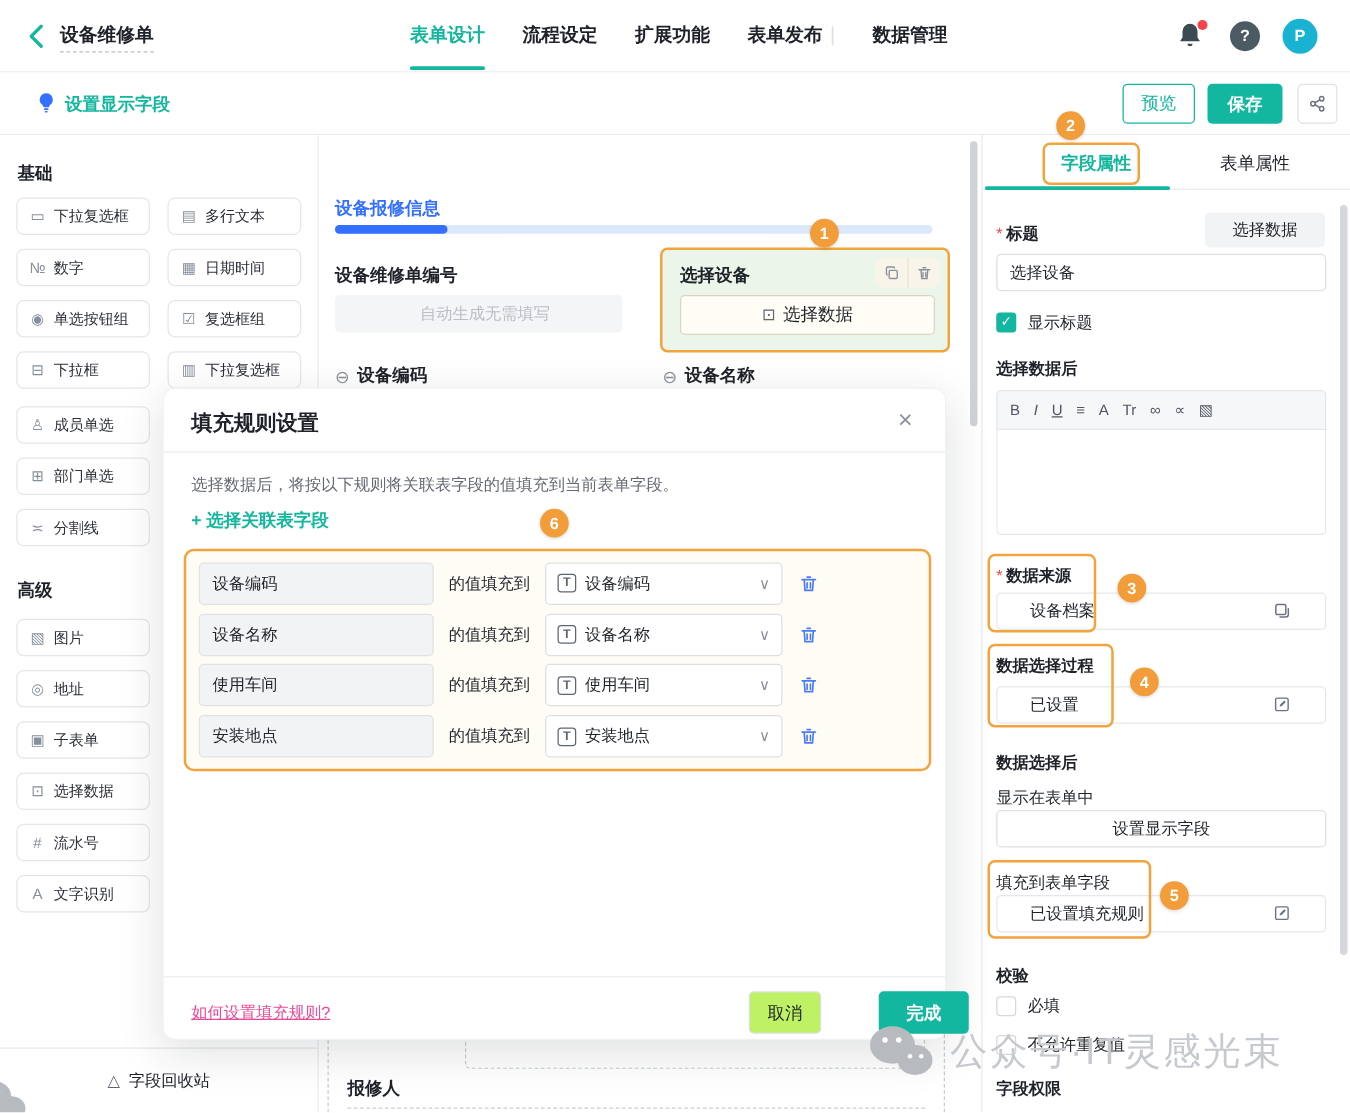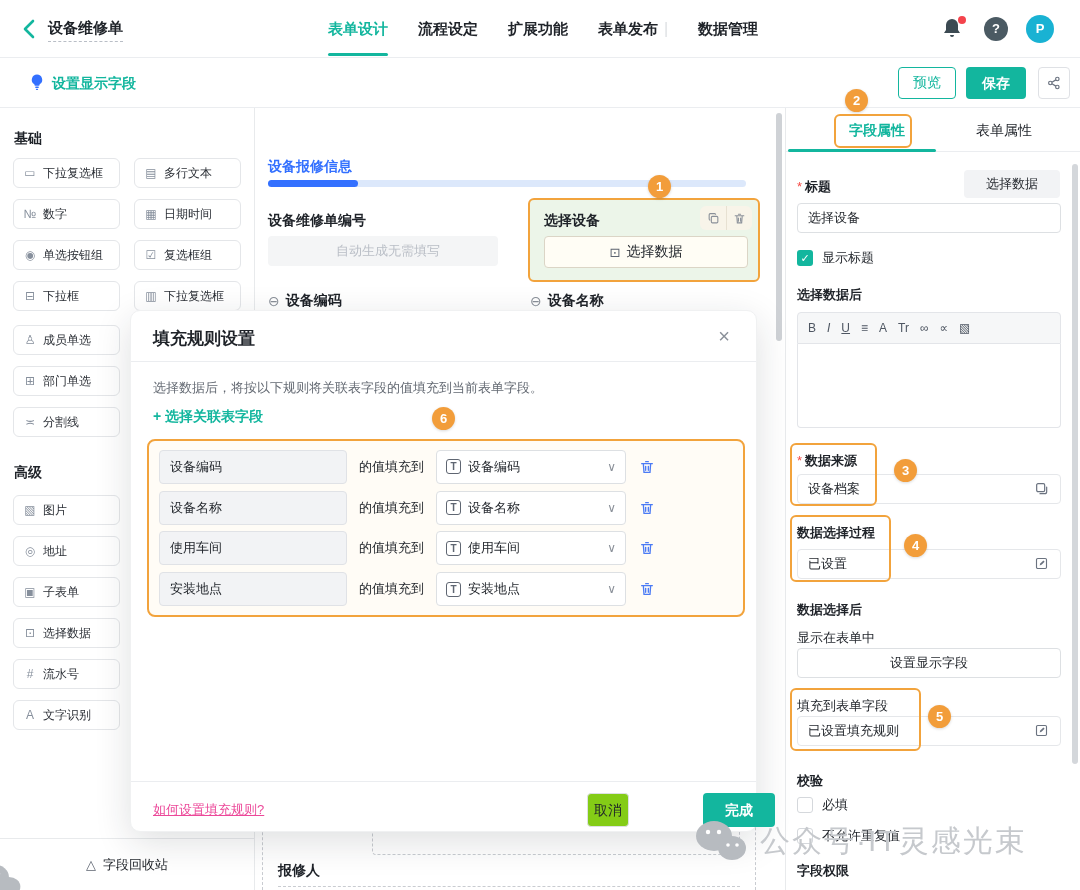--- a/index.html
+++ b/index.html
@@ -71,21 +71,21 @@
   .ptab { position:absolute; top:0; height:44px; line-height:44px; font-size:14px; cursor:pointer; }
   .ptab-active { left:63px; color:#13b69e; font-weight:700; }
   .ptab-idle { left:190px; color:#1f2329; }
   .ptab-underline { position:absolute; left:2px; top:41px; width:148px; height:3px; background:#13b69e; border-radius:2px; }
   .panel-scrollbar { position:absolute; left:286px; top:56px; width:6px; height:600px; background:#d4d7db; border-radius:3px; }
   .plabel { position:absolute; left:11px; font-size:13px; }
   .plabel b { font-weight:700; }
   .req { color:#f54a45; margin-right:3px; }
   .p-action-btn { position:absolute; left:178px; top:62px; width:96px; height:28px; background:#f2f3f5; border-radius:4px; text-align:center; line-height:28px; font-size:13px; cursor:pointer; }
   .p-input { position:absolute; left:11px; width:264px; height:30px; border:1px solid #dde0e3; border-radius:4px; line-height:28px; padding-left:10px; font-size:13px; background:#fff; }
-  .p-row { position:absolute; left:11px; width:264px; height:30px; border:1px solid #e5e7ea; border-radius:4px; display:flex; align-items:center; padding:0 10px; font-size:13px; background:#fff; cursor:pointer; }
+  .p-row { position:absolute; left:11px; width:264px; height:30px; border:1px solid #e5e7ea; border-radius:4px; display:flex; align-items:center; padding:0 26px; font-size:13px; background:#fff; cursor:pointer; }
   .p-row .grow { flex:1; }
   .p-row .rico { color:#6b7380; width:16px; height:16px; }
   .cb-row { position:absolute; left:11px; display:flex; align-items:center; gap:9px; font-size:13px; cursor:pointer; }
   .cb { width:16px; height:16px; border-radius:3px; flex:none; }
   .cb-on { background:#13b69e; color:#fff; text-align:center; line-height:16px; font-size:11px; font-weight:700; }
   .cb-off { background:#fff; border:1px solid #d5d8dc; }
   .editor { position:absolute; left:11px; top:204px; width:264px; }
   .ed-toolbar { height:32px; background:#f6f7f8; border:1px solid #e3e5e9; border-radius:4px 4px 0 0; display:flex; align-items:center; gap:11px; padding:0 10px; color:#4e5662; font-size:12px; }
   .ed-toolbar .ei { cursor:pointer; }
   .ed-toolbar .ei:nth-child(2) { font-style:italic; }
@@ -104,21 +104,21 @@
   .rule-row { height:36px; display:flex; align-items:center; }
   .rule-src { width:188px; height:34px; background:#f2f3f5; border:1px solid #e0e2e6; border-radius:4px; line-height:32px; padding-left:10px; font-size:13px; }
   .rule-mid { font-size:13px; margin:0 12px; }
   .rule-target { width:190px; height:34px; background:#fff; border:1px solid #dde0e3; border-radius:4px; display:flex; align-items:center; padding:0 9px; gap:7px; cursor:pointer; }
   .type-ico { width:15px; height:15px; border:1.2px solid #5f6672; border-radius:3px; font-size:10px; font-weight:700; color:#5f6672; text-align:center; line-height:13px; flex:none; }
   .rule-target .tl { flex:1; font-size:13px; }
   .rule-target .chev { color:#8a9099; font-size:12px; }
   .rule-del { width:16px; height:16px; color:#4b7bf5; margin-left:13px; cursor:pointer; }
   .modal-fdiv { position:absolute; left:0; top:470px; width:100%; border-top:1px solid #ebedf0; }
   .help-link { position:absolute; left:22px; top:490px; font-size:13px; color:#ec4899; text-decoration:underline; cursor:pointer; }
-  .btn-cancel { position:absolute; left:456px; top:482px; width:42px; height:34px; background:#84cc16; border:1px solid #dde0e3; line-height:32px; }
+  .btn-cancel { position:absolute; left:468px; top:482px; width:58px; height:34px; background:#bef264; border:1px solid #dde0e3; line-height:32px; }
   .btn-done { position:absolute; left:572px; top:482px; width:72px; height:34px; background:#13b69e; color:#fff; font-weight:700; line-height:34px; }
 
   
   .callout { position:absolute; border:2px solid #f2a33c; border-radius:6px; z-index:55; pointer-events:none; }
   .ann { position:absolute; width:23px; height:23px; background:#f29d3a; color:#fff; border-radius:50%; text-align:center; line-height:23px; font-size:13px; font-weight:700; z-index:56; box-shadow:0 1px 3px rgba(0,0,0,.15); }
   .ann-1 { left:648px; top:175px; }
   .ann-2 { left:845px; top:89px; }
   .ann-3 { left:894px; top:459px; }
   .ann-4 { left:904px; top:534px; }
   .ann-5 { left:928px; top:705px; }

